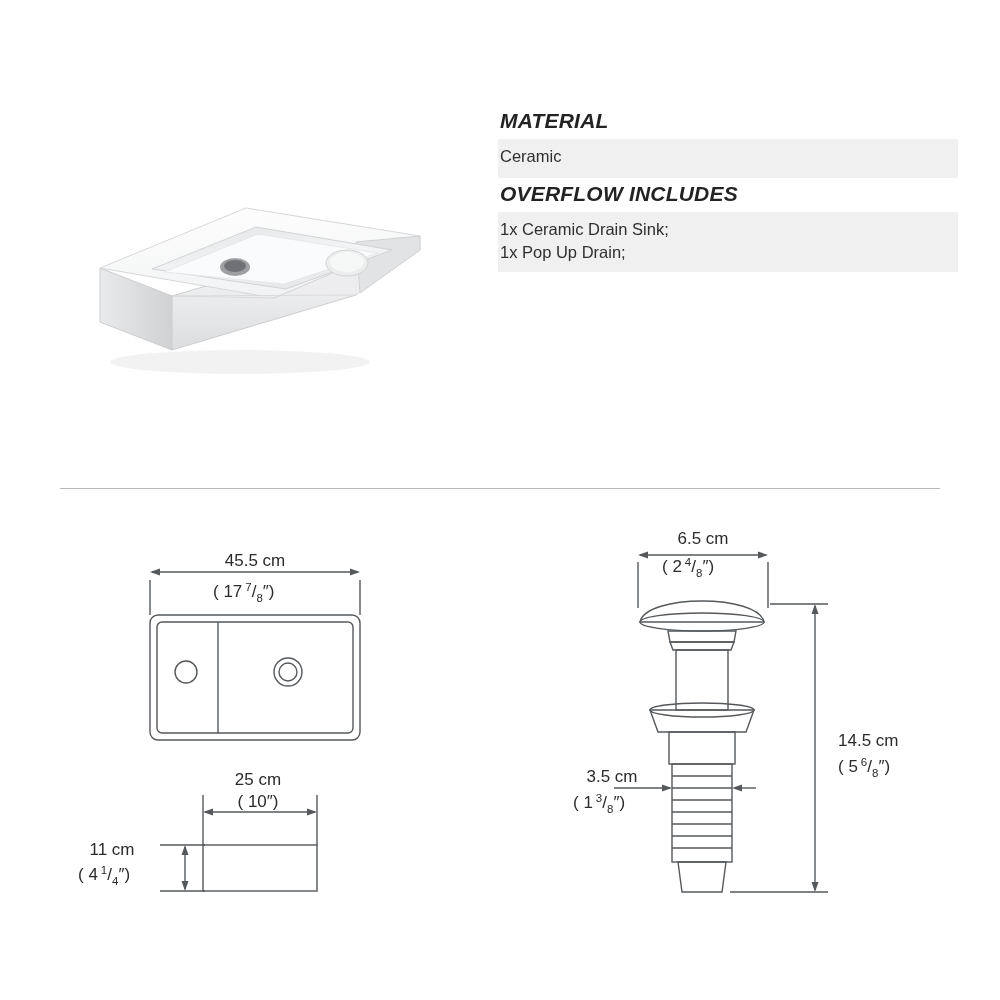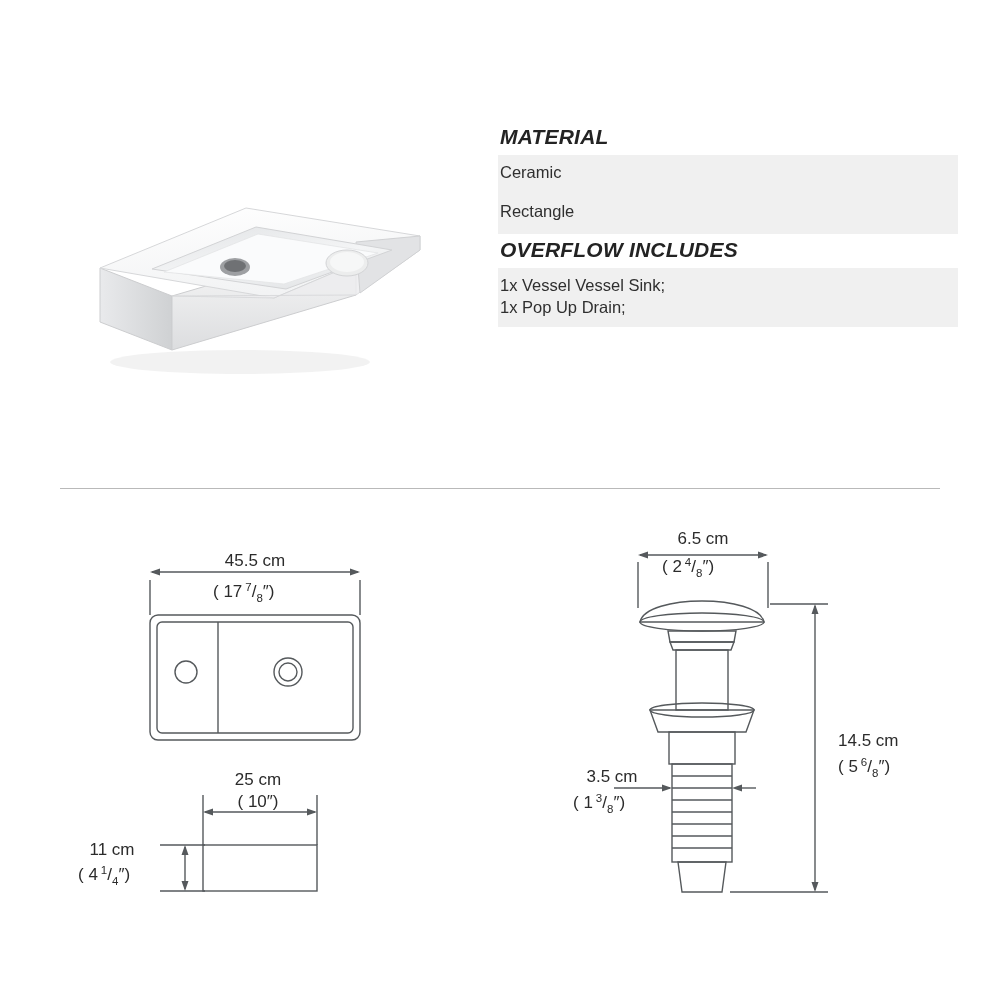--- a/index.html
+++ b/index.html
@@ -24,21 +24,20 @@
     width: 400px;
     height: 280px;
   }
 
   
   #spec-table {
     position: absolute;
     left: 498px;
     top: 105px;
     width: 460px;
-    margin-top: 16px;
   }
   .spec-head {
     font-style: italic;
     font-weight: bold;
     font-size: 21px;
     letter-spacing: 0.2px;
     color: #232323;
     padding: 4px 0 6px 2px;
     background: #ffffff;
   }
@@ -121,25 +120,24 @@
     <ellipse cx="287" cy="112" rx="17" ry="10" fill="#f6f7f7"></ellipse>
 
     <ellipse cx="180" cy="212" rx="130" ry="12" fill="#000" opacity="0.05"></ellipse>
   </svg>
 </div>
 
 <div id="spec-table">
   <div class="spec-head">MATERIAL</div>
   <div class="spec-val">Ceramic</div>
 
-  <div class="spec-val">Rectangle</div>
 
 
   <div class="spec-head">OVERFLOW INCLUDES</div>
-  <div class="spec-val multi" style="white-space: pre-line;">1x Vessel Vessel Sink;
+  <div class="spec-val multi" style="white-space: pre-line;">1x Ceramic Drain Sink;
 1x Pop Up Drain;</div>
 </div>
 
 <div id="divider"></div>
 
 <div id="drawings">
   <svg width="1000" height="440" viewBox="0 0 1000 440">
     <g stroke="#55595c" fill="none" stroke-width="1.4">
 
       <g>

